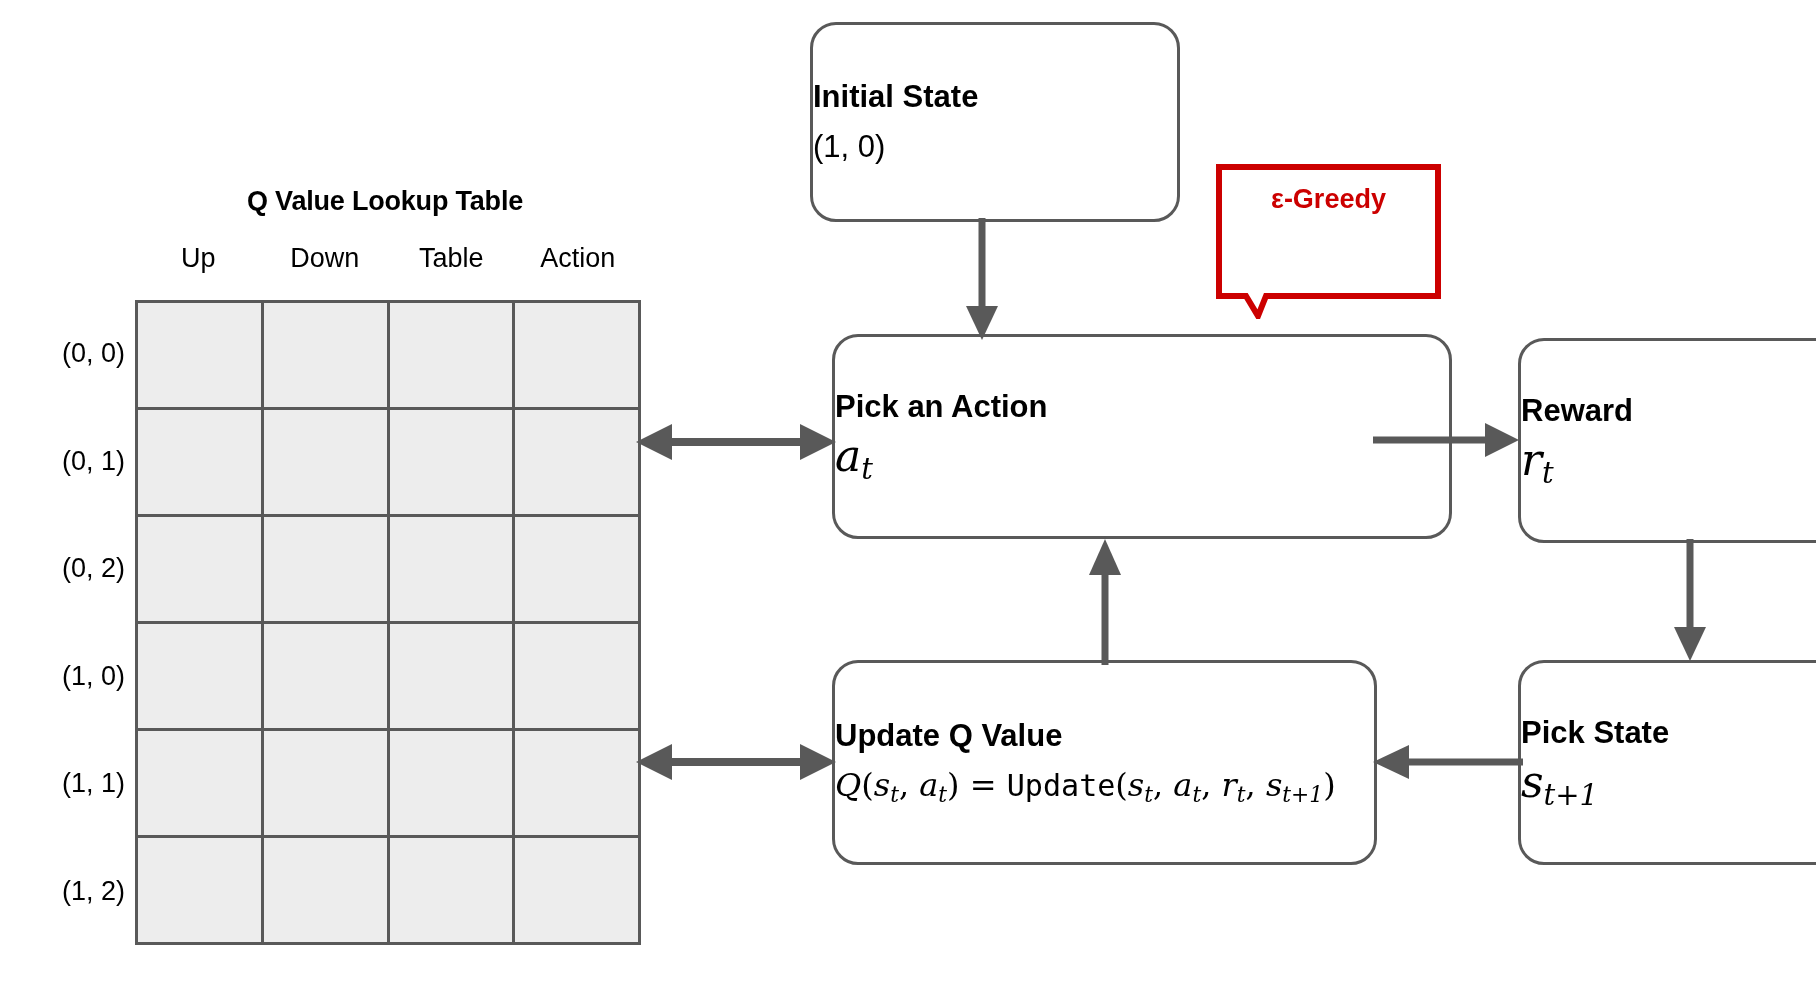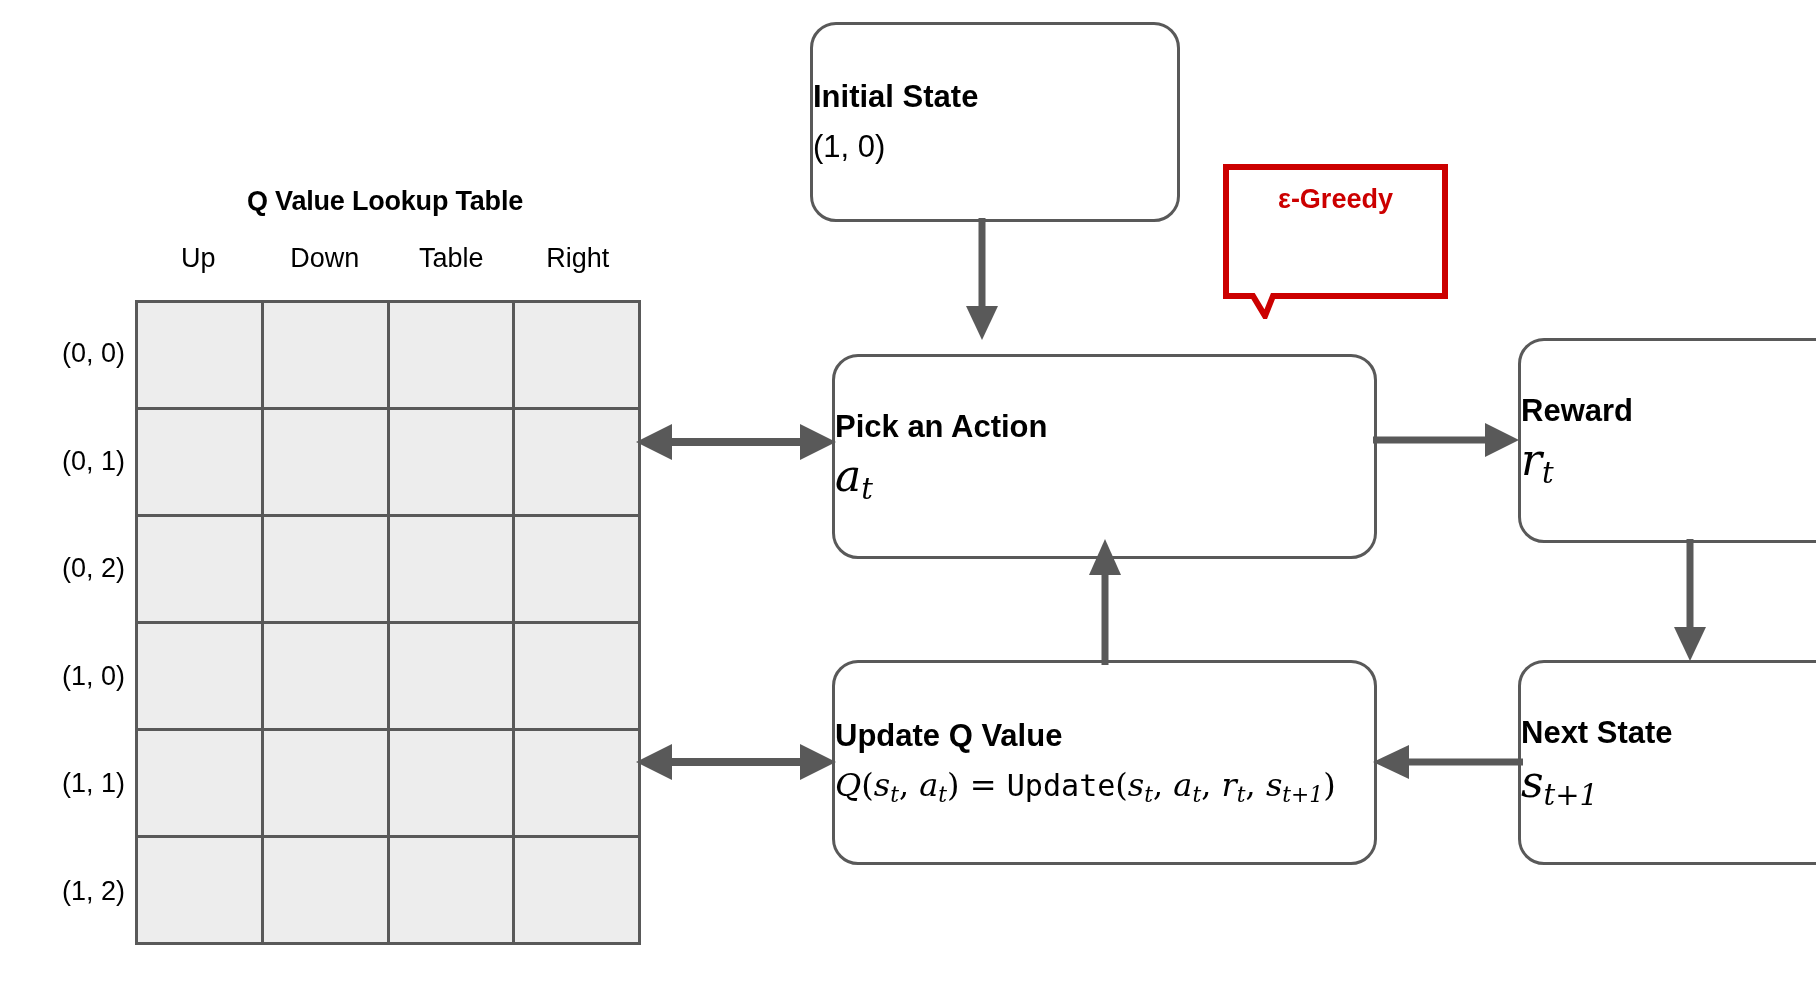--- a/index.html
+++ b/index.html
@@ -123,33 +123,32 @@
   }
   .formula .sub { font-size: 0.68em; vertical-align: -0.28em; }
   .formula .rm  { font-style: normal; }
   .formula .mono {
     font-family: "DejaVu Sans Mono", monospace;
     font-style: normal;
     font-size: 0.94em;
   }
 
   #box-initial-state { left: 810px;  top: 22px;  width: 370px; height: 200px; }
-  #box-pick-action   { left: 832px;  top: 354px; width: 545px; height: 205px; }
+  #box-pick-action   { left: 832px;  top: 334px; width: 620px; height: 205px; }
   #box-reward        { left: 1518px; top: 338px; width: 345px; height: 205px; }
   #box-next-state    { left: 1518px; top: 660px; width: 345px; height: 205px; }
   #box-update-q      { left: 832px;  top: 660px; width: 545px; height: 205px; }
 
   
   #callout-egreedy {
     position: absolute;
     left: 1216px;
     top: 164px;
     width: 253px;
     height: 155px;
-    margin-left: 7px;
   }
   #callout-egreedy svg { position: absolute; left: 0; top: 0; }
   #callout-egreedy .ctext {
     position: absolute;
     left: 0;
     top: 18px;
     width: 225px;
     text-align: center;
     color: #cc0000;
     font-size: 27px;
@@ -164,21 +163,21 @@
 <body>
 
 <div id="canvas">
 
   <div id="qtable-title">Q Value Lookup Table</div>
 
   <div id="qtable-colheaders">
     <div class="colh">Up</div>
     <div class="colh">Down</div>
     <div class="colh">Table</div>
-    <div class="colh">Right</div>
+    <div class="colh">Action</div>
   </div>
 
   <div id="qtable-rowlabels">
     <div class="rowh">(0, 0)</div>
     <div class="rowh">(0, 1)</div>
     <div class="rowh">(0, 2)</div>
     <div class="rowh">(1, 0)</div>
     <div class="rowh">(1, 1)</div>
     <div class="rowh">(1, 2)</div>
   </div>
@@ -219,21 +218,21 @@
     <div class="ptitle">Pick an Action</div>
     <div class="math"><span>a</span><span class="sub">t</span></div>
   </div>
 
   <div class="pbox" id="box-reward">
     <div class="ptitle">Reward</div>
     <div class="math"><span>r</span><span class="sub">t</span></div>
   </div>
 
   <div class="pbox" id="box-next-state">
-    <div class="ptitle">Next State</div>
+    <div class="ptitle">Pick State</div>
     <div class="math"><span>s</span><span class="sub">t+1</span></div>
   </div>
 
   <div class="pbox" id="box-update-q">
     <div class="ptitle">Update Q Value</div>
     <div class="formula">
       <span>Q</span><span class="rm">(</span><span>s</span><span class="sub">t</span><span class="rm">, </span><span>a</span><span class="sub">t</span><span class="rm">)</span><span class="rm"> = </span><span class="mono">Update</span><span class="rm">(</span><span>s</span><span class="sub">t</span><span class="rm">, </span><span>a</span><span class="sub">t</span><span class="rm">, </span><span>r</span><span class="sub">t</span><span class="rm">, </span><span>s</span><span class="sub">t+1</span><span class="rm">)</span>
     </div>
   </div>
 

